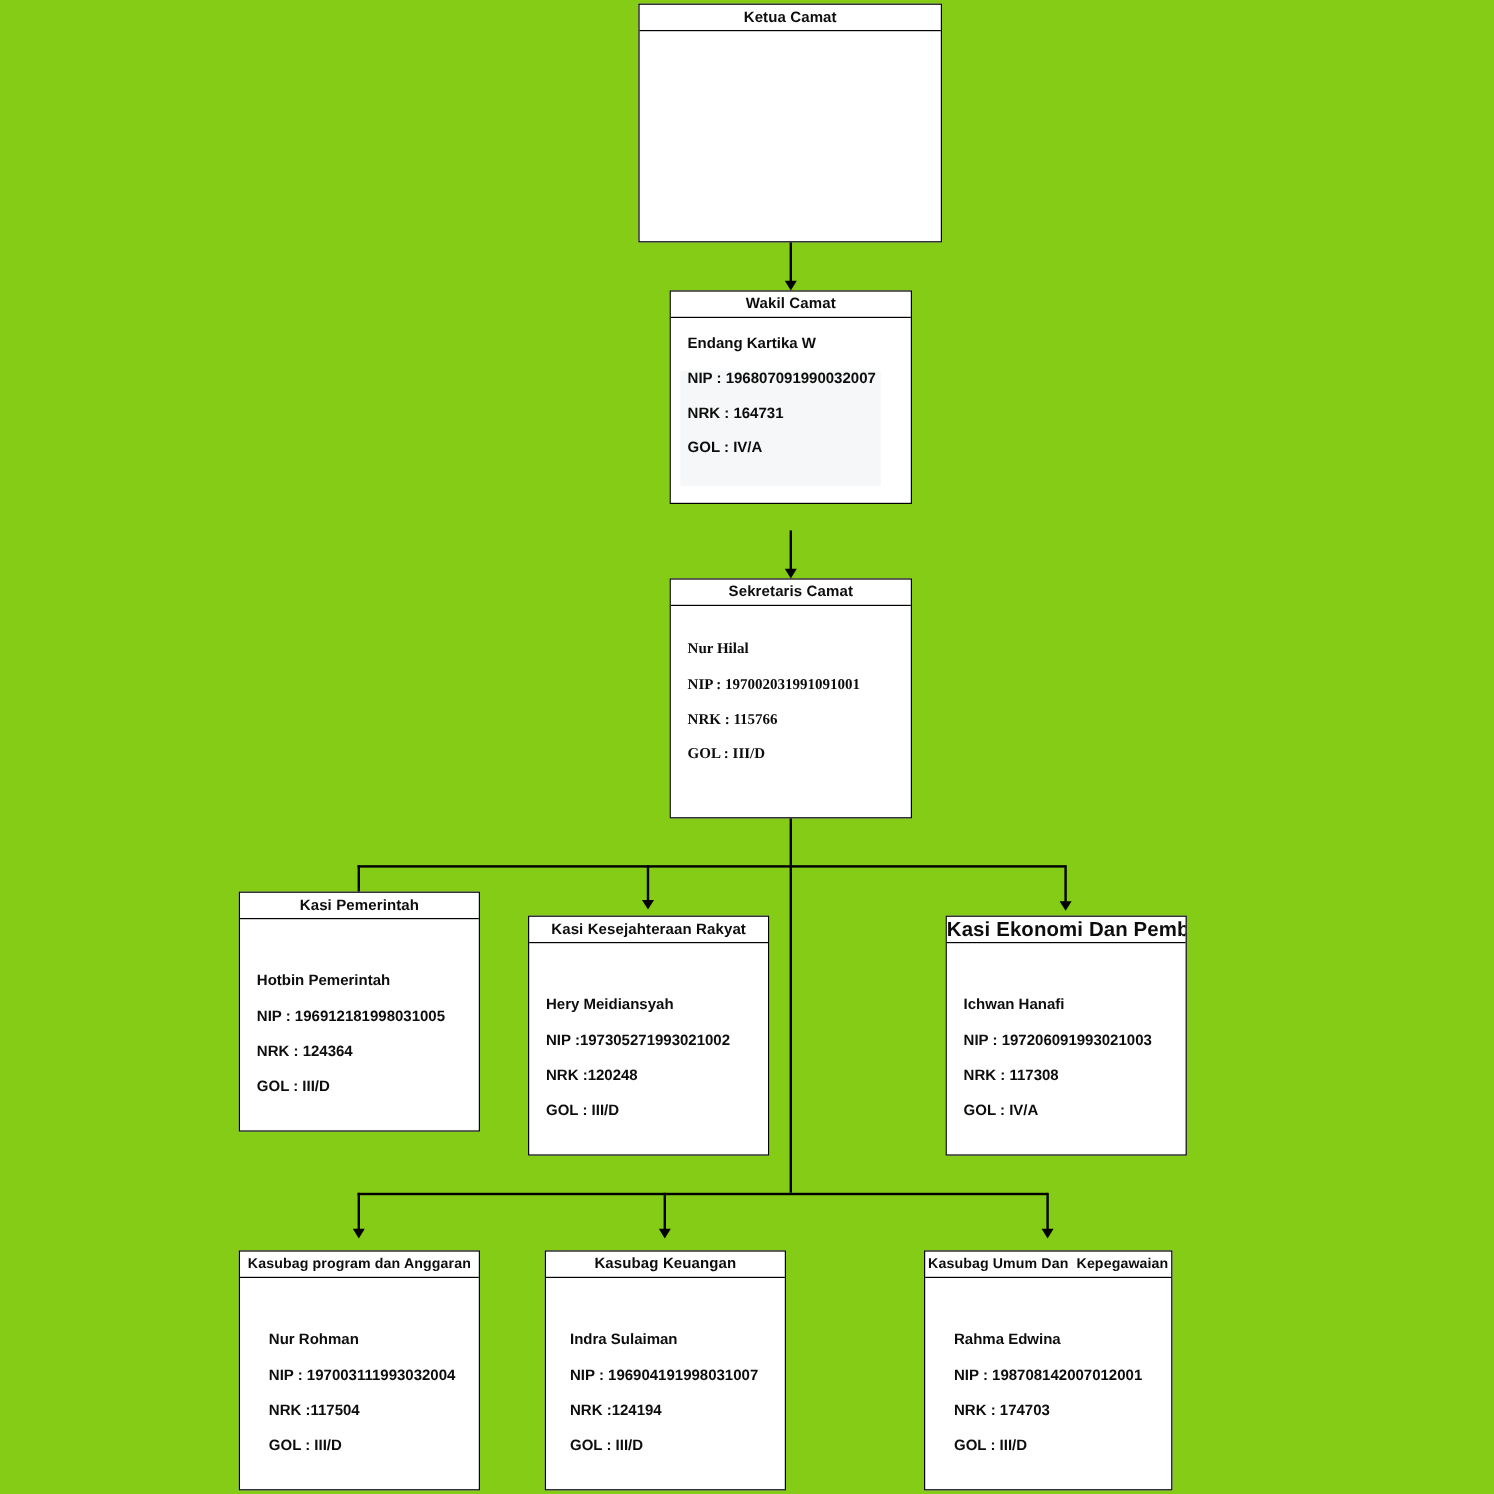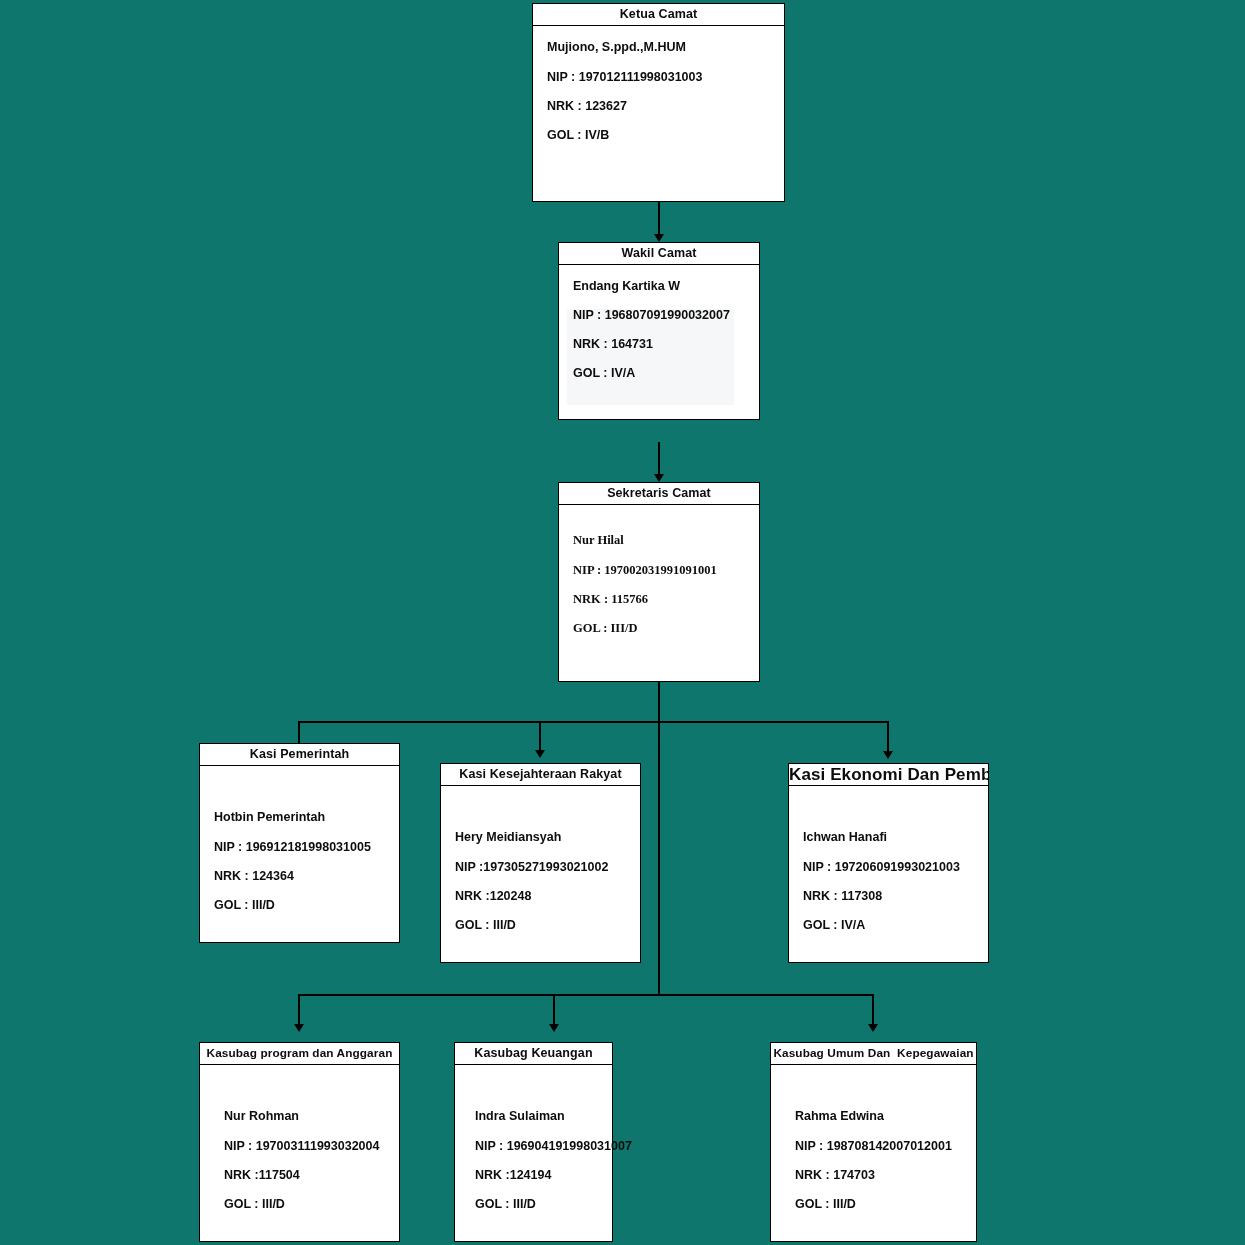--- a/index.html
+++ b/index.html
@@ -9,21 +9,21 @@
     background: #ffffff;
   }
   body {
     font-family: "Liberation Sans", sans-serif;
     color: #1a1a1a;
   }
   #chart-canvas {
     position: relative;
     width: 1245px;
     height: 1245px;
-    background: #0f766e;
+    background: #84cc16;
     overflow: hidden;
   }
 
   
   .node {
     position: absolute;
     box-sizing: border-box;
     border: 1.6px solid #000000;
     background: #ffffff;
   }
@@ -84,26 +84,20 @@
     border-top: 8px solid #000000;
   }
 </style>
 </head>
 <body>
 
 <div id="chart-canvas">
 
   <div class="node" style="left:532px; top:3px; width:253px; height:199px;">
     <div class="node-header">Ketua Camat</div>
-    <div class="node-body indent-14">
-      <div class="row">Mujiono, S.ppd.,M.HUM</div>
-      <div class="row">NIP : 197012111998031003</div>
-      <div class="row">NRK : 123627</div>
-      <div class="row">GOL : IV/B</div>
-    </div>
   </div>
 
   <div class="vline" style="left:658px; top:202px; height:36px;"></div>
   <div class="arrow" style="left:654px; top:234px;"></div>
 
   <div class="node" style="left:558px; top:242px; width:202px; height:178px;">
     <div class="node-header">Wakil Camat</div>
     <div class="node-body indent-14">
       <div class="highlight-layer" style="left:8px; top:44px; width:167px; height:96px;"></div>
       <div class="row">Endang Kartika W</div>
@@ -176,21 +170,21 @@
   <div class="node" style="left:199px; top:1042px; width:201px; height:200px;">
     <div class="node-header" style="font-size:11.8px;">Kasubag program dan Anggaran</div>
     <div class="node-body indent-24" style="padding-top:44px;">
       <div class="row">Nur Rohman</div>
       <div class="row">NIP : 197003111993032004</div>
       <div class="row">NRK :117504</div>
       <div class="row">GOL : III/D</div>
     </div>
   </div>
 
-  <div class="node" style="left:454px; top:1042px; width:159px; height:200px;">
+  <div class="node" style="left:454px; top:1042px; width:201px; height:200px;">
     <div class="node-header">Kasubag Keuangan</div>
     <div class="node-body indent-20" style="padding-top:44px;">
       <div class="row">Indra Sulaiman</div>
       <div class="row">NIP : 196904191998031007</div>
       <div class="row">NRK :124194</div>
       <div class="row">GOL : III/D</div>
     </div>
   </div>
 
   <div class="node" style="left:770px; top:1042px; width:207px; height:200px;">

